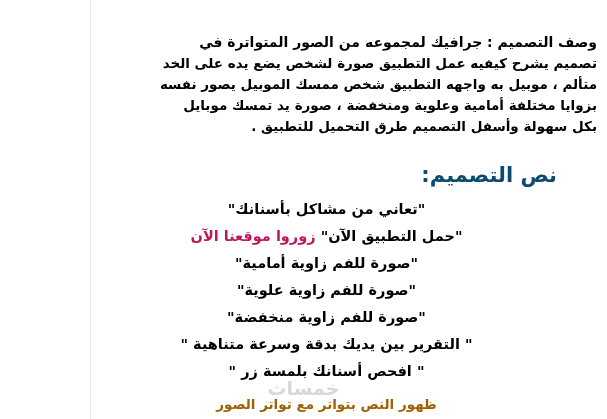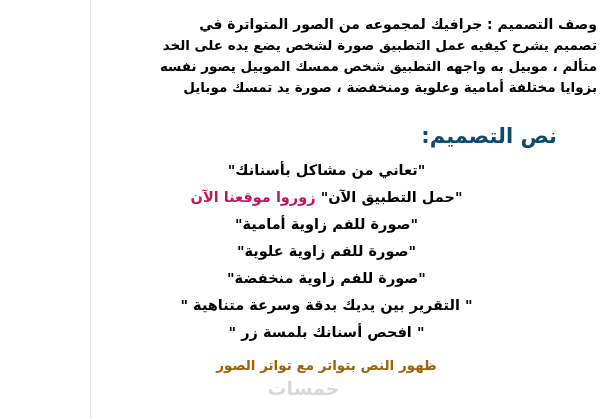--- a/index.html
+++ b/index.html
@@ -31,21 +31,21 @@
   .content {
     position: absolute;
     top: 0;
     left: 96px;
     right: 10px;
     bottom: 0;
     direction: rtl;
     text-align: right;
   }
   .desc-block {
-    margin-top: 14px;
+    margin-top: 32px;
     padding-left: 18px;
   }
   .desc-line {
     font-size: 13.5px;
     line-height: 21px;
     color: #000000;
     text-align: right;
     white-space: nowrap;
     font-weight: 700;
   }
@@ -110,20 +110,21 @@
 <div class="page">
   <div class="left-rule"></div>
 
   <div class="content">
 
     <div class="desc-block">
       <div class="desc-line first">وصف التصميم : جرافيك لمجموعه من الصور المتواترة في</div>
       <div class="desc-line">تصميم يشرح كيفيه عمل التطبيق  صورة لشخص يضع يده على الخد</div>
       <div class="desc-line">متألم ، موبيل به واجهه التطبيق  شخص ممسك الموبيل يصور نفسه</div>
       <div class="desc-line">بزوايا مختلفة أمامية وعلوية ومنخفضة ، صورة يد تمسك موبايل</div>
+      <div class="desc-line">بكل سهولة  وأسفل التصميم طرق التحميل للتطبيق .</div>
     </div>
 
     <div class="section-title">نص التصميم:</div>
 
     <div class="lines">
       <div class="line">"تعاني من مشاكل بأسنانك"</div>
 
       <div class="line">
         <span class="black-part">"حمل التطبيق الآن"</span>
         <span class="red-part">زوروا موقعنا الآن</span>

